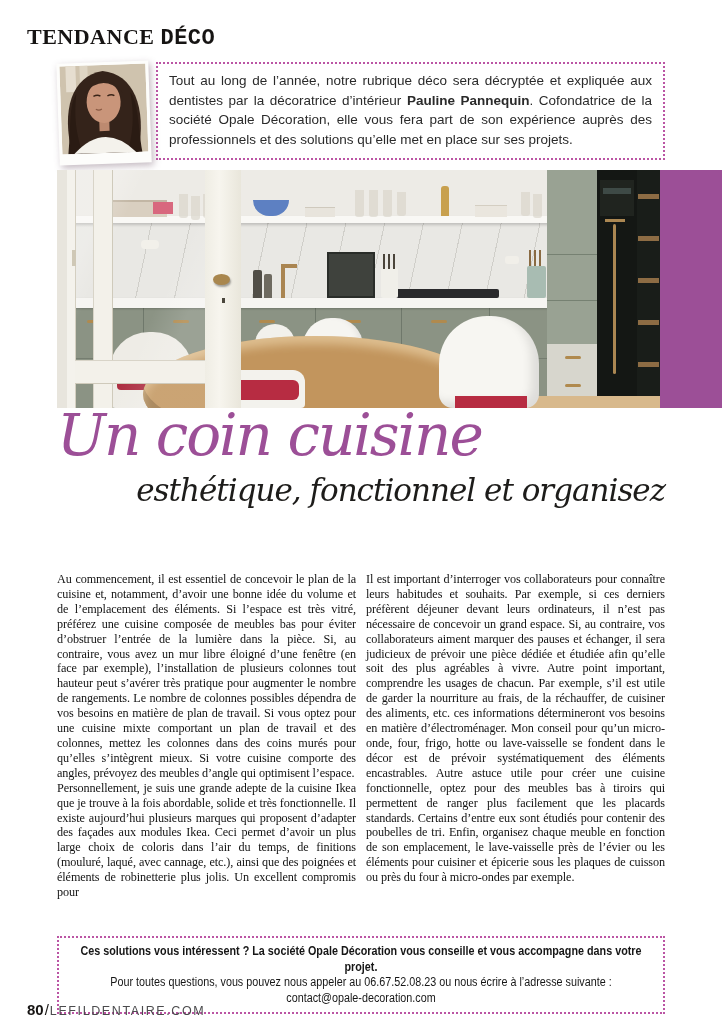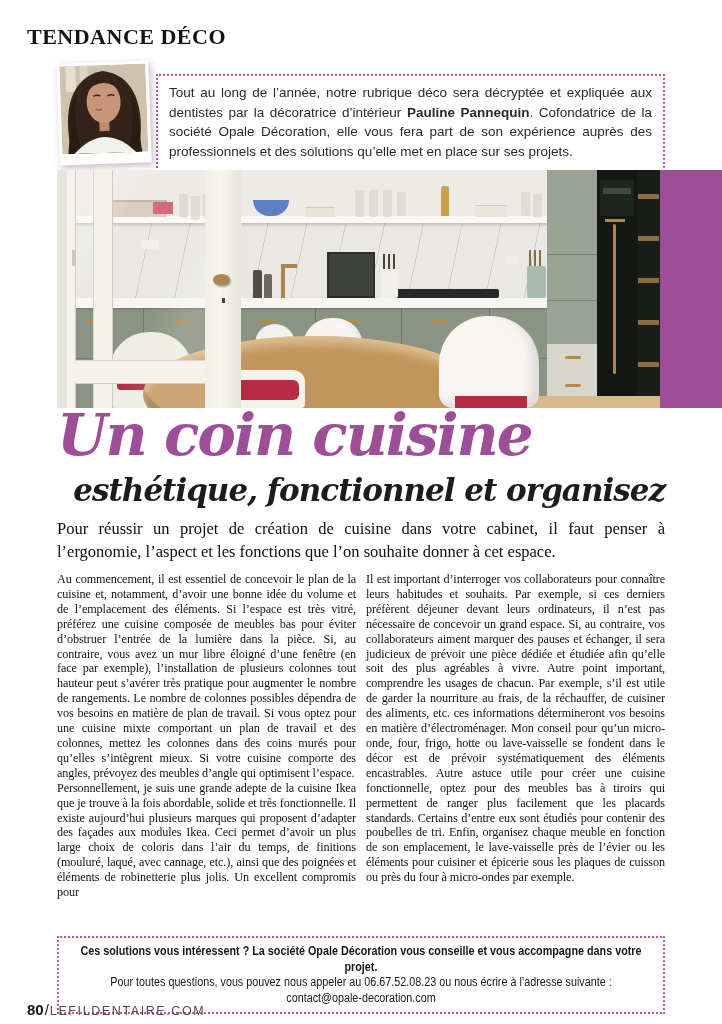--- a/index.html
+++ b/index.html
@@ -2,30 +2,30 @@
 <html><head>
 <meta charset="utf-8">
 <style>
   html,body{margin:0;padding:0;background:#ffffff;}
   .page{position:relative;width:722px;height:1024px;background:#ffffff;overflow:hidden;
         font-family:"Liberation Sans",sans-serif;color:#1c1c1c;}
 
   
   .kicker{position:absolute;left:27px;top:24px;font-size:22px;color:#161413;letter-spacing:.5px;}
   .kicker .serif{font-family:"Liberation Serif",serif;font-weight:bold;}
-  .kicker .sans{font-family:Liberation Serif, serif;font-weight:900;margin-left:6px;margin-top:20px;}
+  .kicker .sans{font-family:Liberation Mono, monospace;font-weight:900;margin-left:6px;margin-top:20px;}
 
   
   .polaroid{position:absolute;left:58px;top:62px;width:92px;height:102px;background:#fdfdfb;
             padding:3px 3px 8px 3px;box-sizing:border-box;transform:rotate(-2deg);
             box-shadow:2px 3px 7px rgba(90,60,80,.35);}
   .polaroid svg{display:block;width:86px;height:88px;}
 
   
-  .intro-box{position:absolute;left:156px;top:74px;width:509px;min-height:98px;box-sizing:border-box;
+  .intro-box{position:absolute;left:156px;top:62px;width:509px;min-height:98px;box-sizing:border-box;
              border:2px dotted #bb55a4;padding:7px 11px;font-size:13.5px;line-height:19.5px;
              color:#2a2a2a;text-align:justify;}
   .intro-box b{font-weight:bold;}
 
   
   .photo{position:absolute;left:57px;top:170px;width:603px;height:238px;background:#edebe6;overflow:hidden;}
   .photo *{position:absolute;}
   .marble{left:0;top:53px;width:520px;height:78px;background:
       repeating-linear-gradient(102deg,rgba(150,148,140,0) 0 16px,rgba(150,148,140,.30) 16px 17px,rgba(150,148,140,0) 17px 38px),#e9e8e4;}
   .shelf{left:0;top:46px;width:520px;height:7px;background:#f9f8f5;box-shadow:0 2px 3px rgba(0,0,0,.18);z-index:2;}
@@ -89,21 +89,21 @@
   .rail-bottom{left:18px;top:190px;width:166px;height:22px;background:#f3f1ea;border-top:1px solid #d8d4c8;border-bottom:1px solid #cfcabb;z-index:7;}
   .knob{left:156px;top:104px;width:17px;height:11px;background:#a9874e;border-radius:50%;box-shadow:1px 2px 2px rgba(0,0,0,.35);z-index:8;}
   .keyhole{left:165px;top:128px;width:3px;height:5px;background:#4a463c;z-index:8;}
   .glass-sheen{left:18px;top:0;width:130px;height:238px;z-index:6;
       background:linear-gradient(115deg,rgba(255,255,255,.20) 0 18%,rgba(255,255,255,0) 30% 60%,rgba(255,255,255,.14) 75%);}
 
   
   .side-band{position:absolute;left:660px;top:170px;width:62px;height:238px;background:#9c4f97;}
 
   
-  .script{font-family:"DejaVu Serif",serif;font-style:italic;font-weight:bold;}
+  .script{font-family:"DejaVu Serif",serif;font-style:italic;font-weight:normal;}
   .title-main{position:absolute;left:57px;top:404px;font-size:58px;line-height:62px;color:#9c4f97;letter-spacing:-2px;}
   .title-sub{position:absolute;left:57px;top:472px;width:608px;text-align:right;font-size:31px;line-height:36px;color:#1d1c1a;letter-spacing:-1px;}
   .lead{position:absolute;left:57px;top:518px;width:608px;font-family:"Liberation Serif",serif;
         font-size:16.5px;line-height:22.5px;color:#0e0e0e;text-align:justify;}
 
   
   .columns{position:absolute;left:57px;top:572px;width:608px;display:flex;gap:10px;}
   .col{width:299px;}
   .col h3{margin:0 0 2px 0;font-size:18px;line-height:21px;color:#a3459b;}
   .col h3.space{margin-top:11px;}
@@ -242,21 +242,20 @@
     <div class="stile-center"></div>
     <div class="knob"></div>
     <div class="keyhole"></div>
   </div>
 
   <div class="side-band"></div>
 
   <div class="title-main script">Un coin cuisine</div>
   <div class="title-sub script">esthétique, fonctionnel et organisez</div>
 
-  <div class="lead">Pour réussir un projet de création de cuisine dans votre cabinet, il faut penser à l’ergonomie, l’aspect et les fonctions que l’on souhaite donner à cet espace.</div>
 
   <div class="columns">
     <div class="col">
       <p>Au commencement, il est essentiel de concevoir le plan de la cuisine et, notamment, d’avoir une bonne idée du volume et de l’emplacement des éléments. Si l’espace est très vitré, préférez une cuisine composée de meubles bas pour éviter d’obstruer l’entrée de la lumière dans la pièce. Si, au contraire, vous avez un mur libre éloigné d’une fenêtre (en face par exemple), l’installation de plusieurs colonnes tout hauteur peut s’avérer très pratique pour augmenter le nombre de rangements. Le nombre de colonnes possibles dépendra de vos besoins en matière de plan de travail. Si vous optez pour une cuisine mixte comportant un plan de travail et des colonnes, mettez les colonnes dans des coins murés pour qu’elles s’intègrent mieux. Si votre cuisine comporte des angles, prévoyez des meubles d’angle qui optimisent l’espace.</p>
       <p>Personnellement, je suis une grande adepte de la cuisine Ikea que je trouve à la fois abordable, solide et très fonctionnelle. Il existe aujourd’hui plusieurs marques qui proposent d’adapter des façades aux modules Ikea. Ceci permet d’avoir un plus large choix de coloris dans l’air du temps, de finitions (mouluré, laqué, avec cannage, etc.), ainsi que des poignées et éléments de robinetterie plus jolis. Un excellent compromis pour</p>
     </div>
     <div class="col">
       <p>Il est important d’interroger vos collaborateurs pour connaître leurs habitudes et souhaits. Par exemple, si ces derniers préfèrent déjeuner devant leurs ordinateurs, il n’est pas nécessaire de concevoir un grand espace. Si, au contraire, vos collaborateurs aiment marquer des pauses et échanger, il sera judicieux de prévoir une pièce dédiée et étudiée afin qu’elle soit des plus agréables à vivre. Autre point important, comprendre les usages de chacun. Par exemple, s’il est utile de garder la nourriture au frais, de la réchauffer, de cuisiner des aliments, etc. ces informations détermineront vos besoins en matière d’électroménager. Mon conseil pour qu’un micro-onde, four, frigo, hotte ou lave-vaisselle se fondent dans le décor est de prévoir systématiquement des éléments encastrables. Autre astuce utile pour créer une cuisine fonctionnelle, optez pour des meubles bas à tiroirs qui permettent de ranger plus facilement que les placards standards. Certains d’entre eux sont étudiés pour contenir des poubelles de tri. Enfin, organisez chaque meuble en fonction de son emplacement, le lave-vaisselle près de l’évier ou les éléments pour cuisiner et épicerie sous les plaques de cuisson ou près du four à micro-ondes par exemple.</p>
     </div>
   </div>

